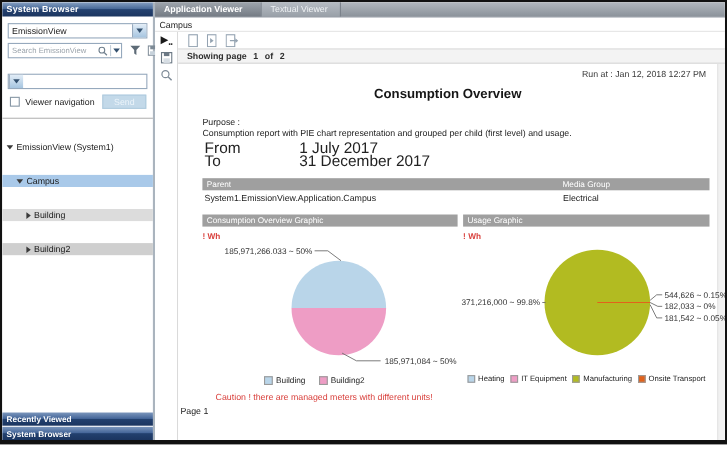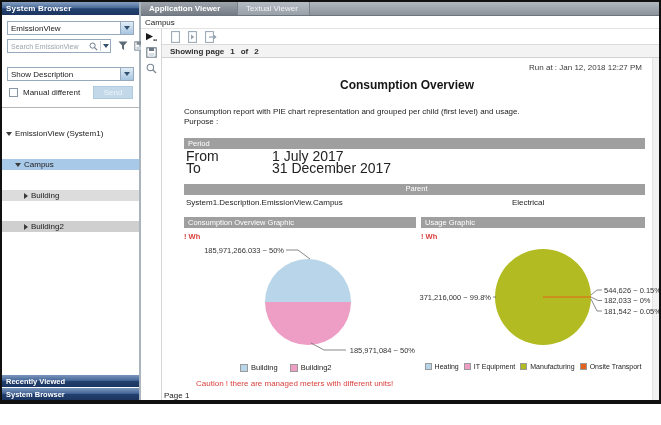--- a/index.html
+++ b/index.html
@@ -57,21 +57,21 @@
   
   .run-at { text-align:right; font-size:8px; color:#3b3b3b; margin:5px 10px 0 0; }
   .report-title { text-align:center; font-size:12px; font-weight:bold; color:#161616; margin-top:6px; }
   .purpose { margin:15px 0 0 22px; font-size:8px; color:#222; line-height:10px; }
   .section-bar { height:11px; background:#9f9f9f; color:#fff; font-size:7.5px; display:flex; align-items:center; padding-left:4px; }
   .period-bar { margin:11px 7px 0 22px; }
   .kv { display:flex; font-size:14px; color:#222; margin:2px 7px 0 24px; height:10px; align-items:center; }
   .kv-label { width:86px; flex:0 0 86px; }
   .two-col { display:flex; }
   .two-col .col1 { flex:1; } .two-col .col2 { width:29%; flex:0 0 29%; }
-  .parent-bar { margin:11px 7px 0 22px; padding-left:0;flex-direction:column; }
+  .parent-bar { margin:11px 7px 0 22px; padding-left:0; }
   .parent-bar .col1 { padding-left:4px; } .parent-bar .col2 { padding-left:0; }
   .parent-vals { font-size:8px; color:#222; margin:3px 7px 0 24px; }
   .charts-row { display:flex; gap:5px; margin:10px 7px 0 22px; }
   .chart-block { min-width:0; }
   .chart-left { flex:0 0 232px; width:232px; }
   .chart-right { flex:1; }
   .chart-unit { color:#d9413d; font-size:7.5px; font-weight:bold; margin-top:4px; }
   svg.chart { display:block; margin-top:1px; overflow:visible; }
   svg.chart text { font-family:"Liberation Sans", sans-serif; fill:#333; font-size:7.5px; }
   svg.chart .callout { fill:none; stroke:#6a6a6a; stroke-width:0.8; }
@@ -129,29 +129,28 @@
           <span class="icon" style="margin-left:6px;">
             <svg width="10" height="10" viewBox="0 0 10 10">
                 <rect x="0.8" y="0.8" width="8.4" height="8.4" fill="none" stroke="#7d8a96" stroke-width="1"></rect>
                 <rect x="2.6" y="0.8" width="4.8" height="3" fill="#7d8a96"></rect>
                 <rect x="2.4" y="5.6" width="5.2" height="3.6" fill="#c7d2db"></rect>
               </svg>
           </span>
         </div>
 
         <div class="select">
-          <span class="sel-label">Show Description</span>
           <span class="sel-btn">
               <span class="arr-down"></span>
             </span>
         </div>
 
         <div class="manual-row">
           <span class="checkbox"></span>
-          <span class="manual-label">Manual different</span>
+          <span class="manual-label">Viewer navigation</span>
           <span class="send-btn">Send</span>
         </div>
 
         <div class="sidebar-divider"></div>
 
         <div class="tree">
           <div class="tree-row ind0">
             <span class="tri-down"></span>
             <span>EmissionView (System1)</span>
           </div>
@@ -246,42 +245,39 @@
             <span>2</span>
           </div>
 
           <div class="report-viewport">
             <div class="report-page">
 
               <div class="run-at">Run at : Jan 12, 2018 12:27 PM</div>
               <div class="report-title">Consumption Overview</div>
 
               <div class="purpose">
+                <div>Purpose :</div>
                 <div>Consumption report with PIE chart representation and grouped per child (first level) and usage.</div>
-                <div>Purpose :</div>
-              </div>
-
-              <div class="section-bar period-bar">
-                <span>Period</span>
-              </div>
+              </div>
+
               <div class="kv">
                 <span class="kv-label">From</span>
                 <span>1 July 2017</span>
               </div>
               <div class="kv">
                 <span class="kv-label">To</span>
                 <span>31 December 2017</span>
               </div>
 
               <div class="section-bar parent-bar two-col">
                 <span class="col1">Parent</span>
                 <span class="col2">Media Group</span>
               </div>
               <div class="parent-vals two-col">
-                <span class="col1">System1.Description.EmissionView.Campus</span>
+                <span class="col1">System1.EmissionView.Application.Campus</span>
                 <span class="col2">Electrical</span>
               </div>
 
               <div class="charts-row">
 
                 <div class="chart-block chart-left">
                   <div class="section-bar">
                     <span>Consumption Overview Graphic</span>
                   </div>
                   <div class="chart-unit">! Wh</div>

